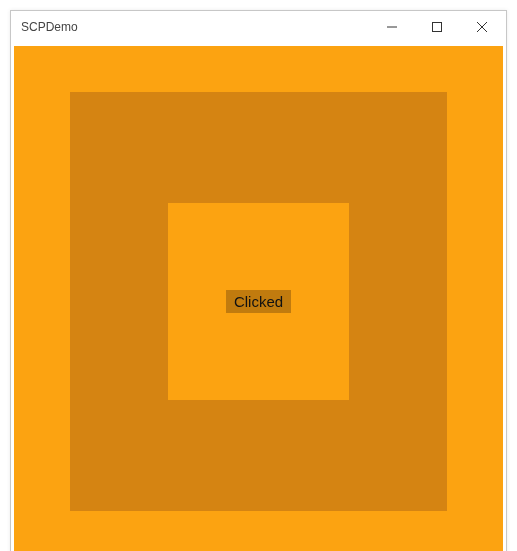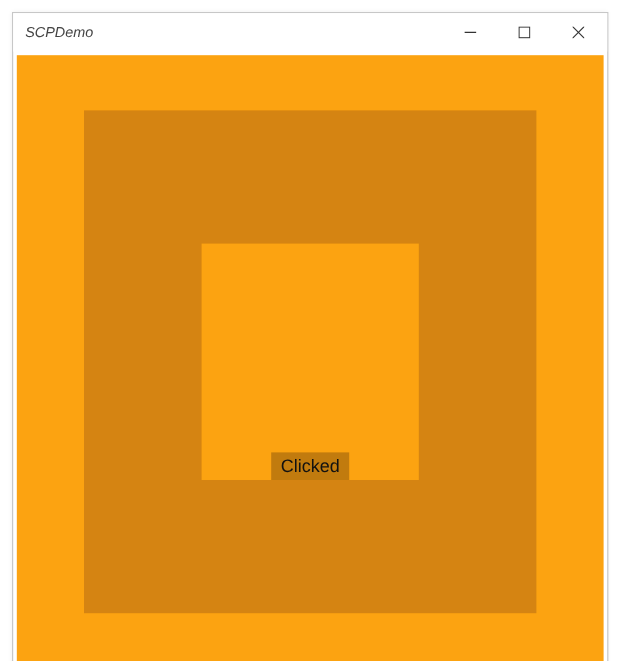--- a/index.html
+++ b/index.html
@@ -22,21 +22,20 @@
     }
     .titlebar {
       height: 32px;
       display: flex;
       align-items: center;
       justify-content: space-between;
       padding: 0 2px 0 10px;
       font-size: 12px;
       color: #444;
       background: #fff;
-      font-style: italic;
     }
     .titlebar .title {
       flex: 1;
     }
     .win-controls {
       display: flex;
       height: 100%;
     }
     .win-btn {
       width: 45px;
@@ -65,21 +64,21 @@
       display: flex;
       justify-content: center;
       align-items: center;
     }
     .inner-panel {
       width: 48%;
       height: 47%;
       background: #fca311;
       display: flex;
       justify-content: center;
-      align-items: flex-end;
+      align-items: center;
     }
     .center-button {
       background: #c17b0e;
       color: #111;
       font-size: 15px;
       padding: 3px 8px;
       border: none;
       font-family: inherit;
       cursor: pointer;
     }

